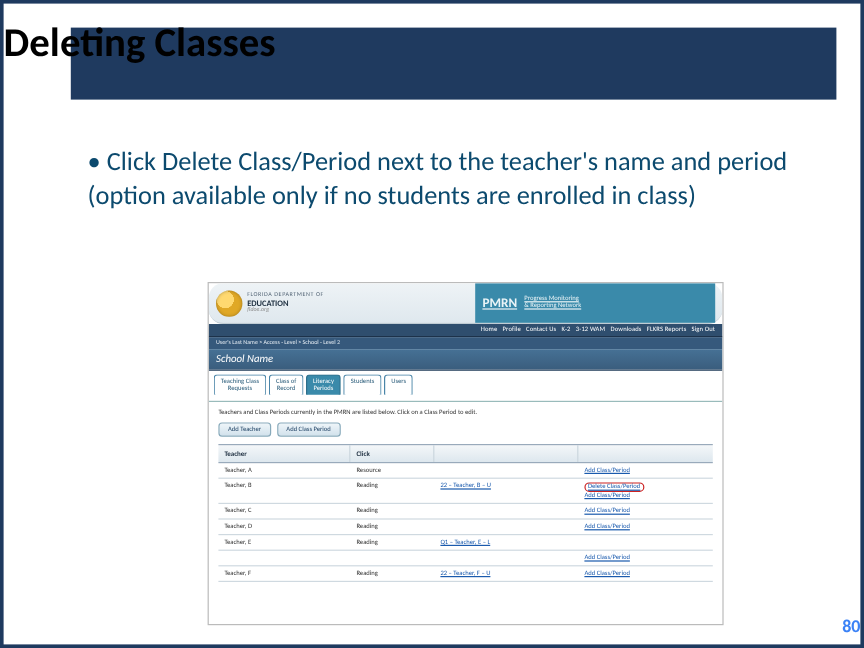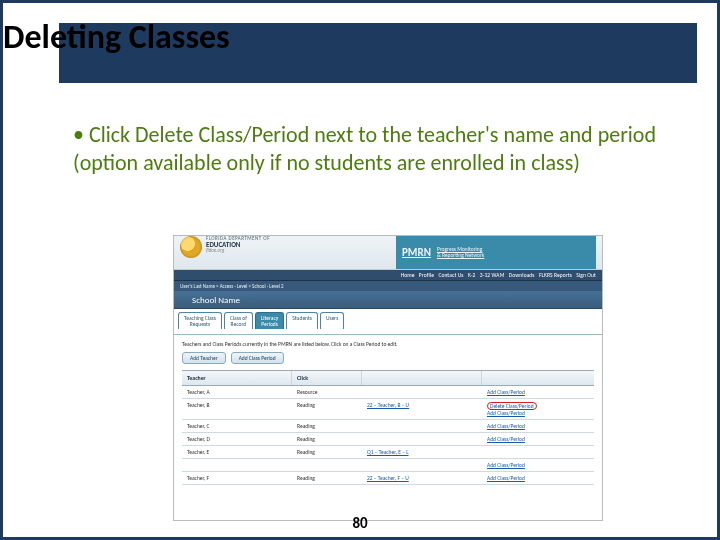--- a/index.html
+++ b/index.html
@@ -21,37 +21,39 @@
     top: 13px; left: 0; right: 0;
     font-size: 34px;
     font-weight: bold;
     color: #000;
   }
   .bullet {
     position: absolute;
     top: 118px; left: 70px; right: 60px;
     font-size: 22px;
     line-height: 1.25;
-    color: #4d7c0f;
+    color: #0c4a6e;
   }
   .screenshot {
     position: absolute;
     top: 232px; left: 170px;
     width: 430px; height: 286px;
     border: 1px solid #bbb;
     background: #fff;
     font-size: 8px;
     overflow: hidden;
   }
   .ss-header {
     height: 34px;
     background: linear-gradient(#eef3f6,#dfe8ee);
     border-bottom: 1px solid #c0ccd4;
     display: flex;
+    align-items: center;
     padding: 0 6px;
+    border-radius: 12px;
   }
   .logo-seal {
     width: 22px; height: 22px; border-radius: 50%;
     background: radial-gradient(circle at 35% 35%, #ffd970 0 35%, #e0a826 36% 100%);
     margin-right: 4px;
     box-shadow: inset 0 0 3px rgba(0,0,0,.3);
   }
   .dept-text { font-size: 6.5px; line-height: 1; color: #234; }
   .dept-text .l1 { font-size: 5px; letter-spacing: .5px; color: #567; }
   .dept-text .l2 { font-size: 7px; font-weight: bold; fill:#123; }
@@ -80,21 +82,22 @@
   .ss-bc {
     background: #36597c;
     color: #e7eef5;
     padding: 2px 6px;
     font-size: 5px;
   }
   .ss-school {
     background: linear-gradient(#467195,#3a5d7d);
     color: #fff;
     font-size: 9px;
-    padding: 3px 18px;
+    padding: 3px 6px;
+    font-style: italic;
     border-bottom: 1px solid #2d4863;
   }
   .ss-tabs {
     display: flex;
     gap: 2px;
     padding: 3px 4px 5px 4px;
     border-bottom: 1px solid #9bb;
   }
   .ss-tab {
     padding: 3px 5px 2px 5px;
@@ -148,24 +151,24 @@
     grid-template-columns: 110px 70px 120px 1fr;
     font-size: 5.5px;
     border-bottom: 1px solid #cfd9e0;
   }
   .ss-row div { padding: 3px 5px; color: #333; }
   .ss-link { color: #1a5aad; text-decoration: underline; }
   .hl { border: 1.5px solid #c22; border-radius: 5px; display: inline-block; padding: 0 2px; }
   .pagenum {
     position: absolute;
     bottom: 5px; left: 0; right: 0;
-    text-align: center;
+    text-align: right;
     font-size: 15px;
     font-weight: bold;
-    color: #000000;
+    color: #3b82f6;
   }
 </style>
 </head>
 <body>
 
 <div class="title-band"></div>
 <div class="title">Deleting Classes</div>
 
 <div class="bullet">
   • <span>Click Delete Class/Period next to the teacher's name and period (option available only if no students are enrolled in class)</span>

